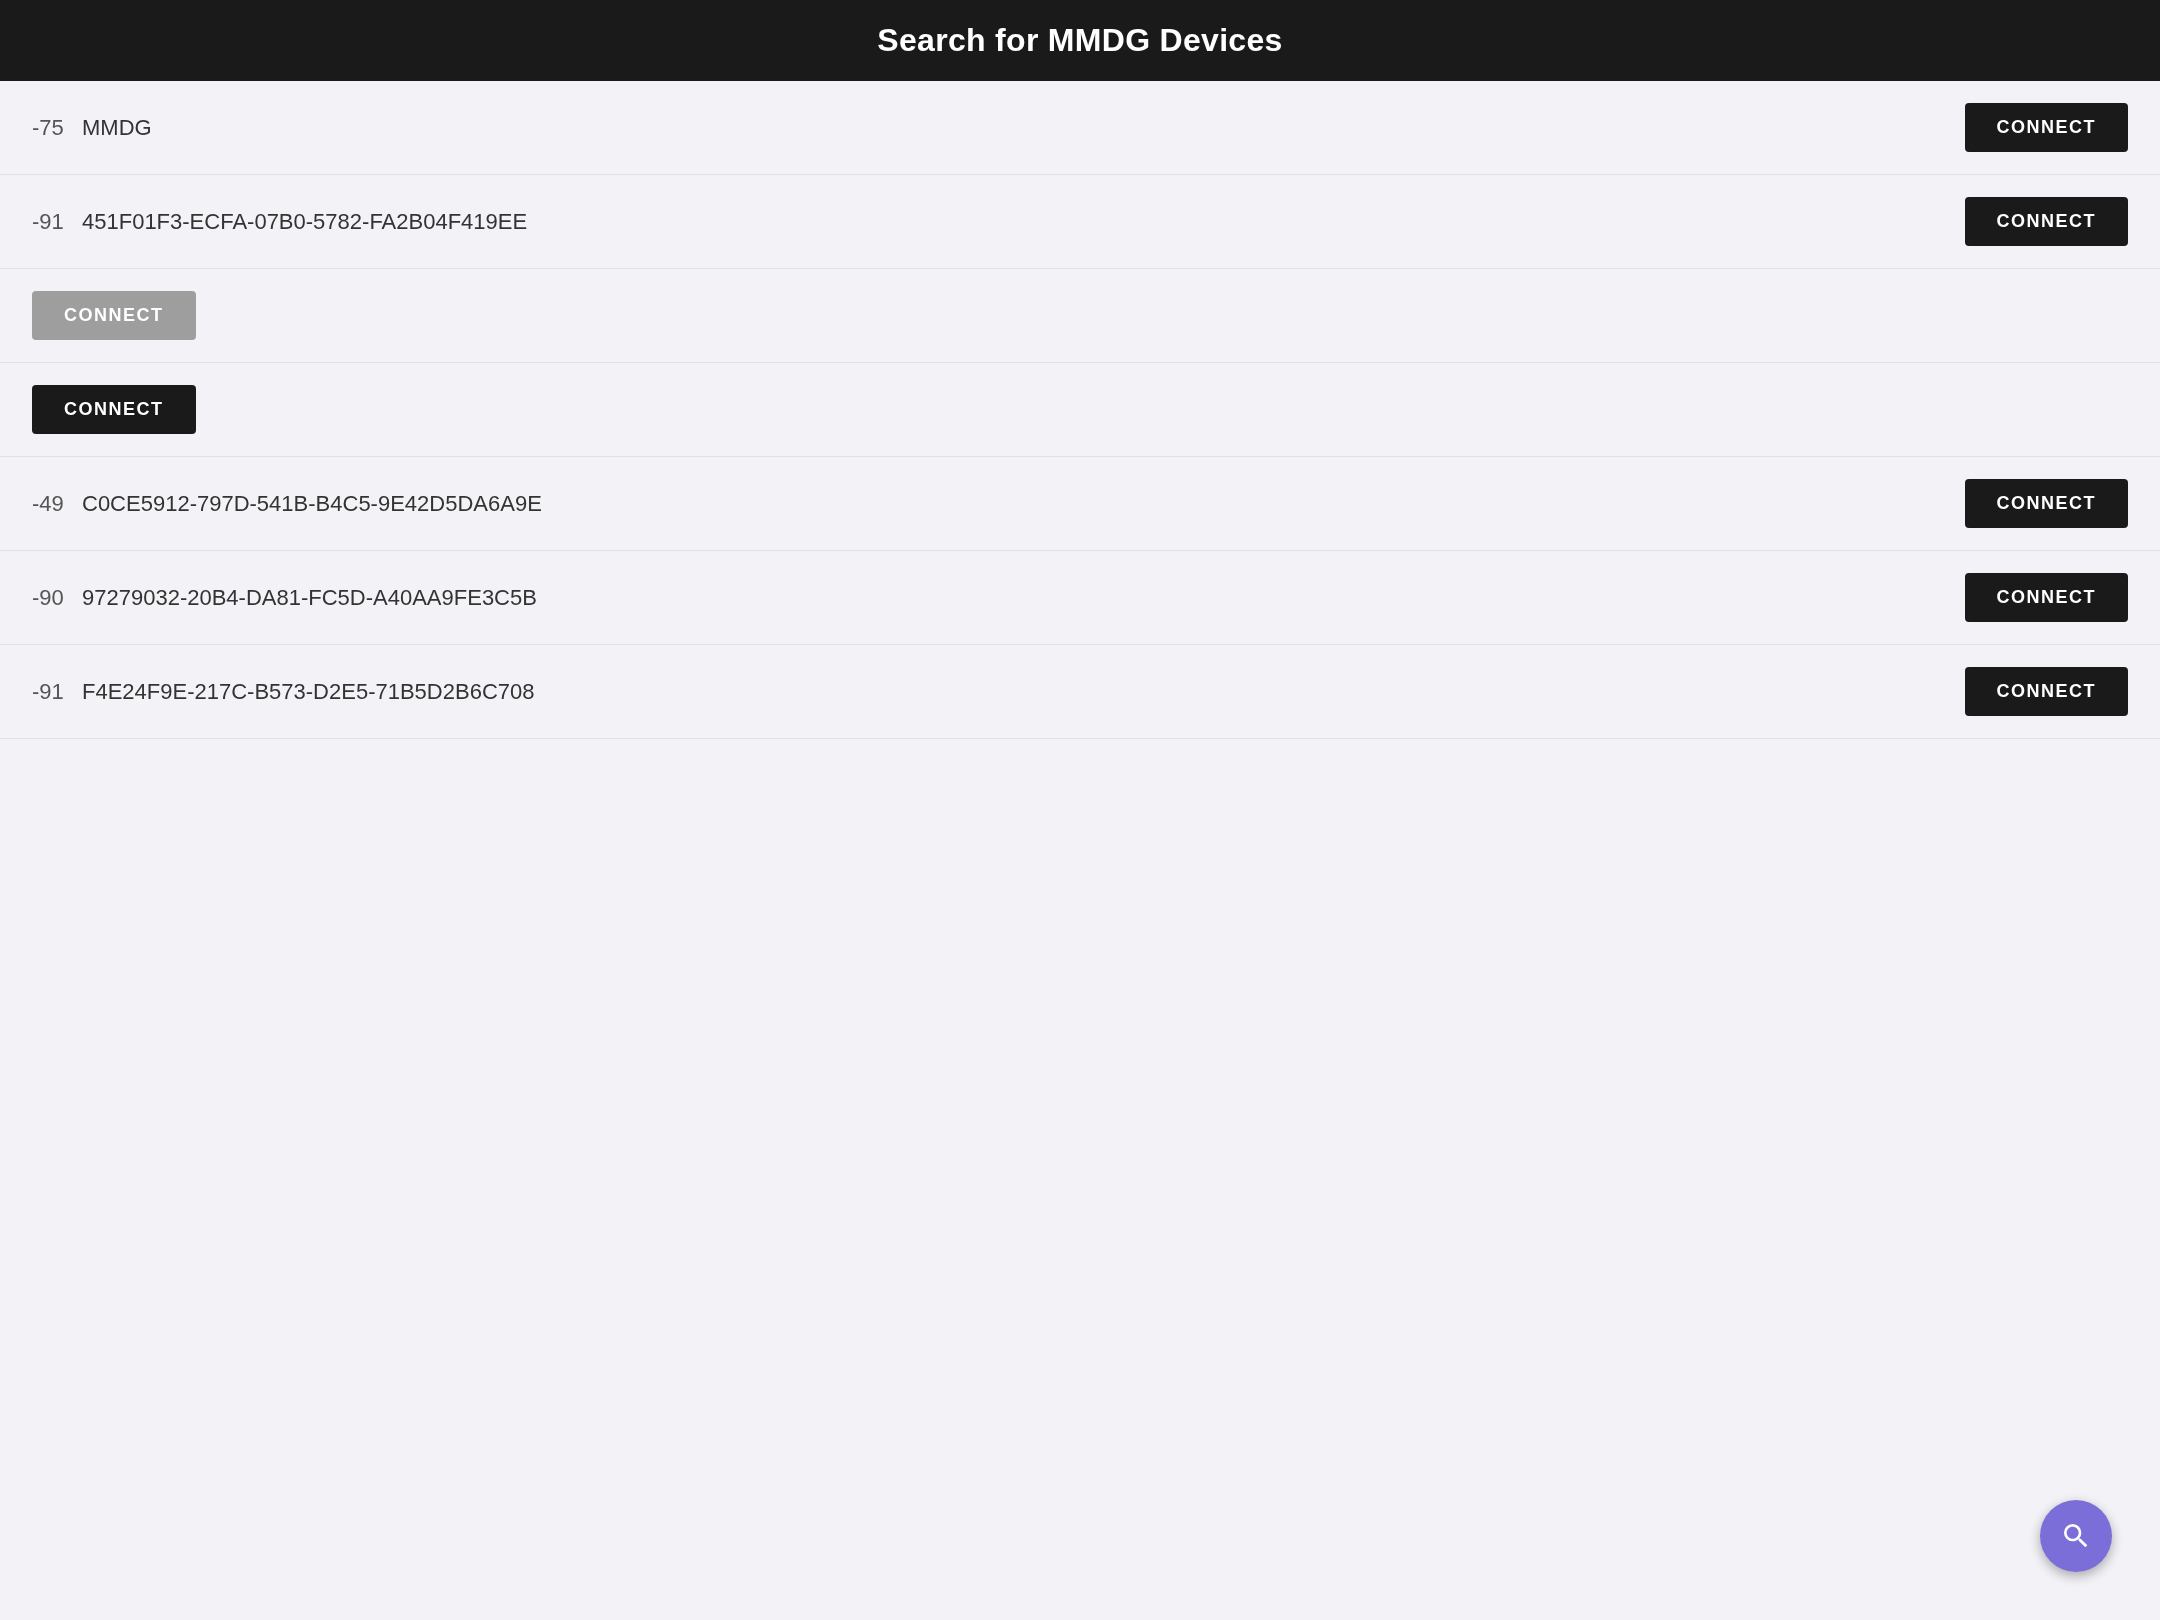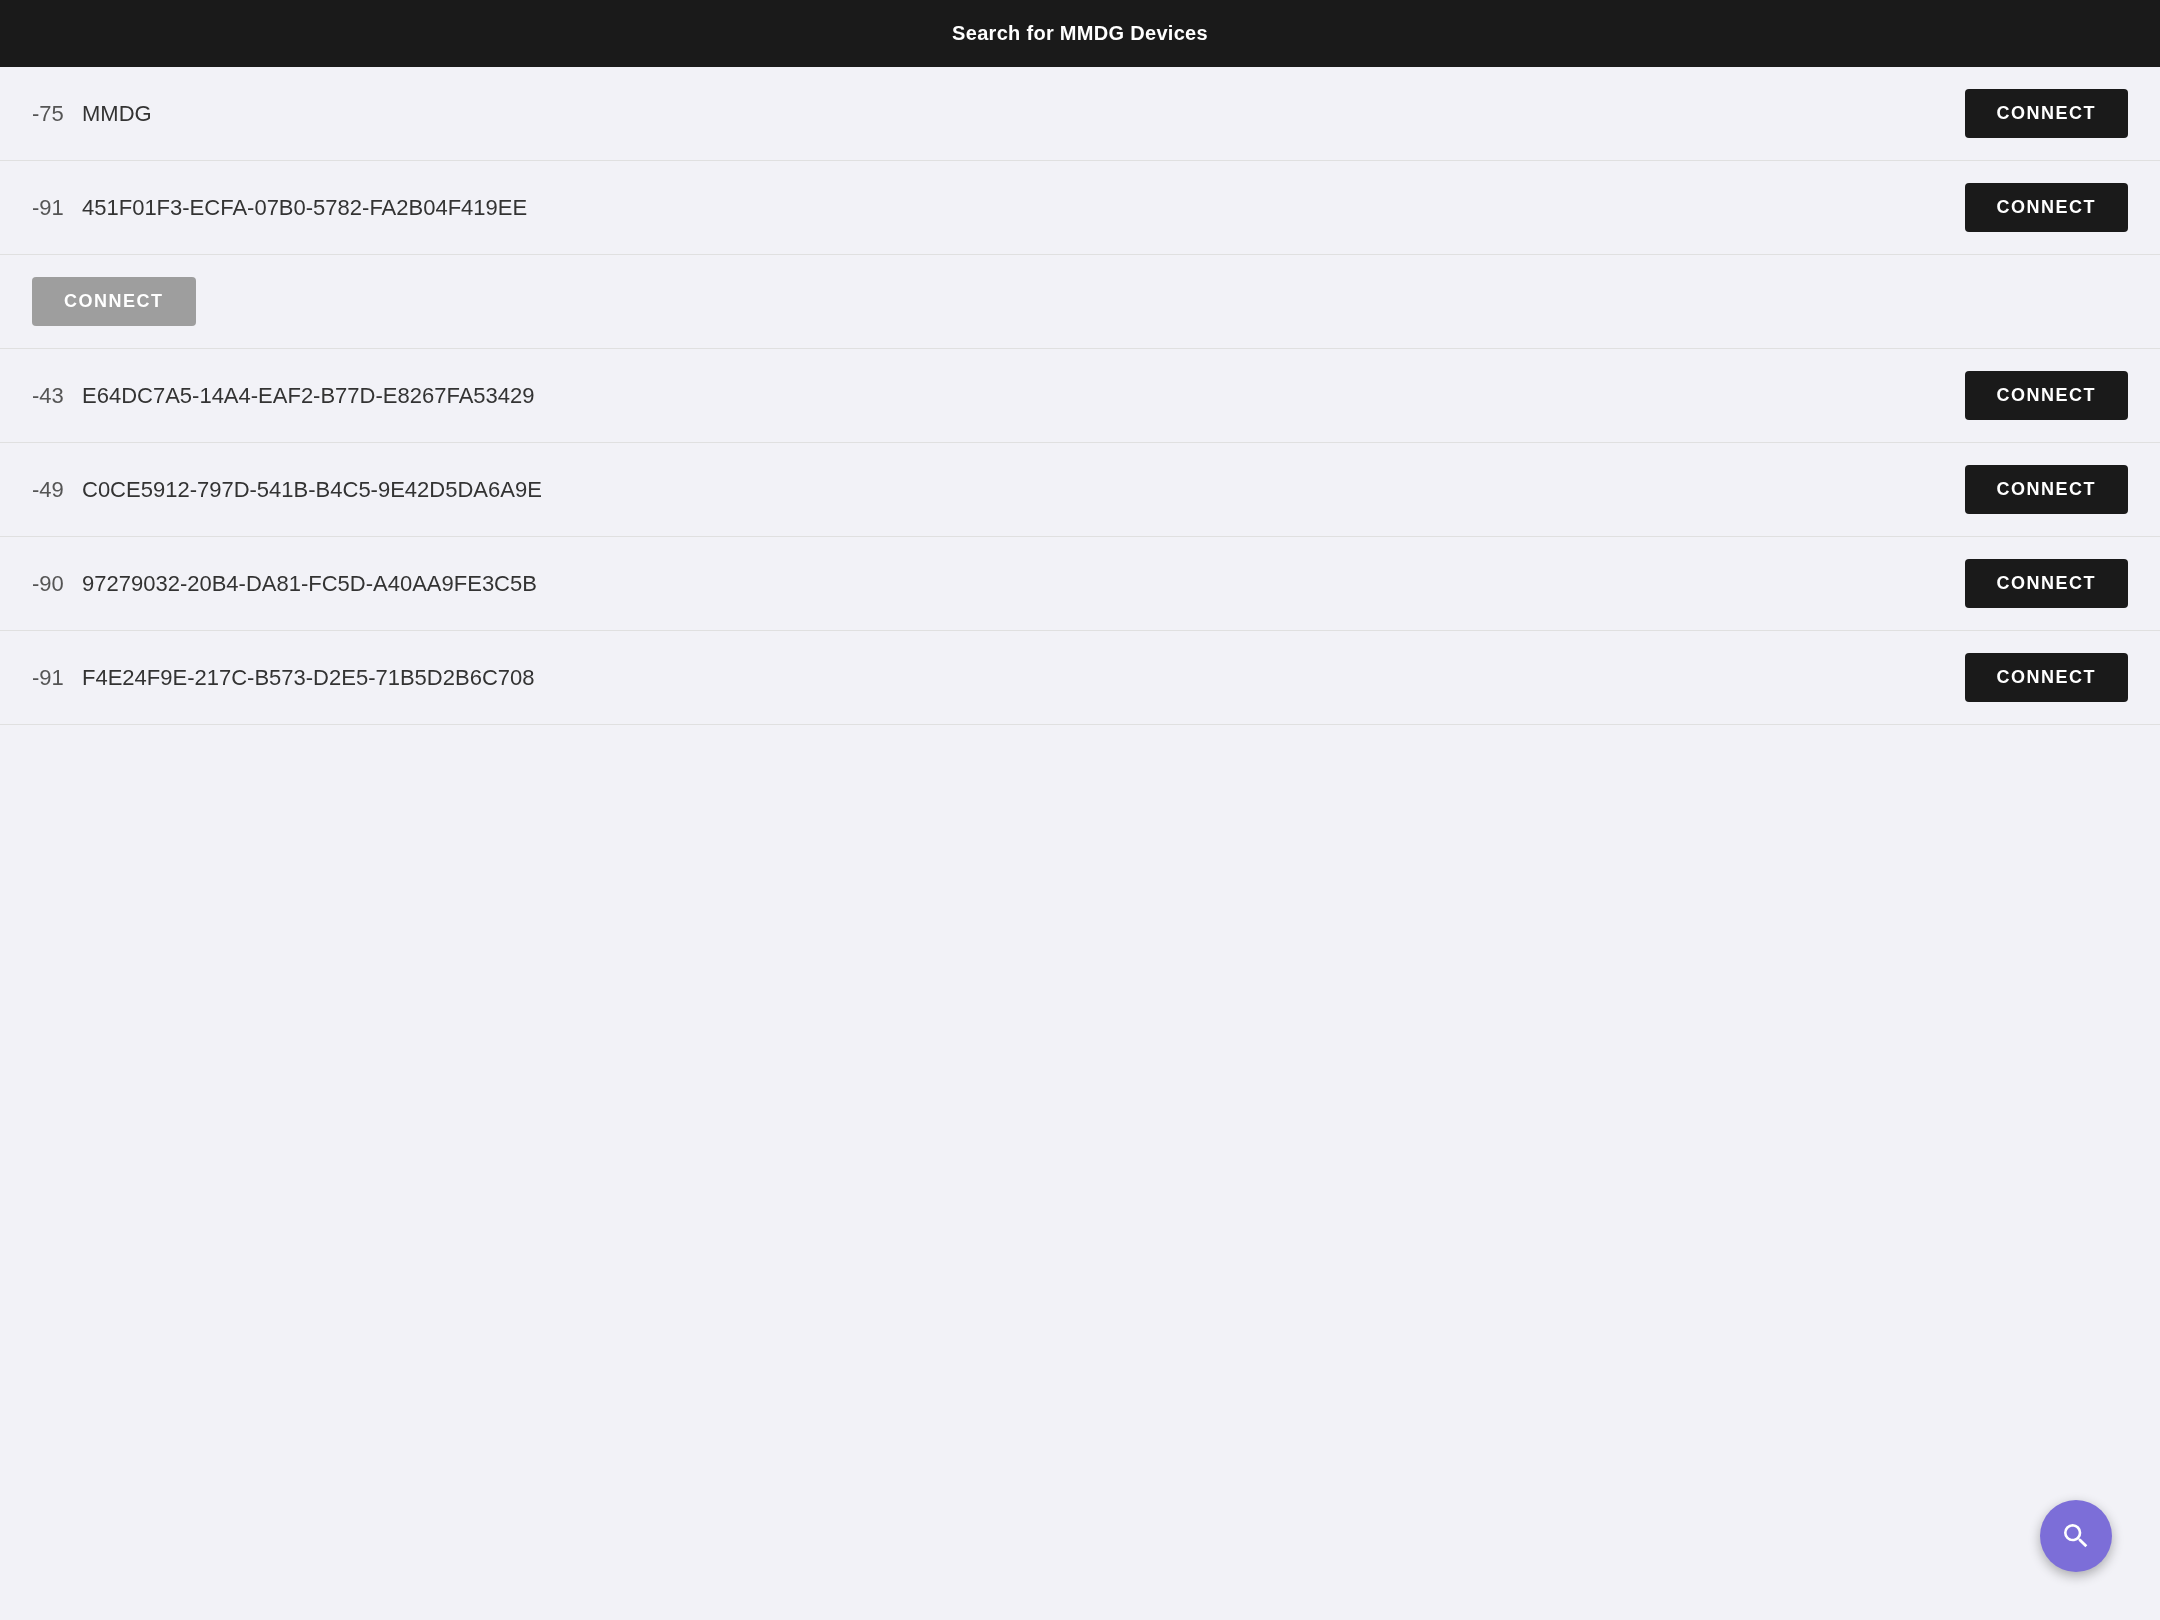--- a/index.html
+++ b/index.html
@@ -16,21 +16,21 @@
     }
 
     .header {
       background-color: #1a1a1a;
       color: #ffffff;
       text-align: center;
       padding: 22px 20px;
     }
 
     .header-title {
-      font-size: 20px;
+      font-size: 32px;
       font-weight: 600;
       letter-spacing: 0.3px;
     }
 
     .device-list {
       background-color: #f2f2f7;
       padding: 0;
     }
 
     .device-row {
@@ -120,24 +120,20 @@
       <div class="device-info">
         <span class="device-rssi">-91</span>
         <span class="device-name">451F01F3-ECFA-07B0-5782-FA2B04F419EE</span>
       </div>
       <button class="connect-button">CONNECT</button>
     </div>
     <div class="device-row">
       <button class="connect-button disabled" disabled="">CONNECT</button>
     </div>
     <div class="device-row">
-      <div class="device-info">
-        <span class="device-rssi">-43</span>
-        <span class="device-name">E64DC7A5-14A4-EAF2-B77D-E8267FA53429</span>
-      </div>
       <button class="connect-button">CONNECT</button>
     </div>
     <div class="device-row">
       <div class="device-info">
         <span class="device-rssi">-49</span>
         <span class="device-name">C0CE5912-797D-541B-B4C5-9E42D5DA6A9E</span>
       </div>
       <button class="connect-button">CONNECT</button>
     </div>
     <div class="device-row">

